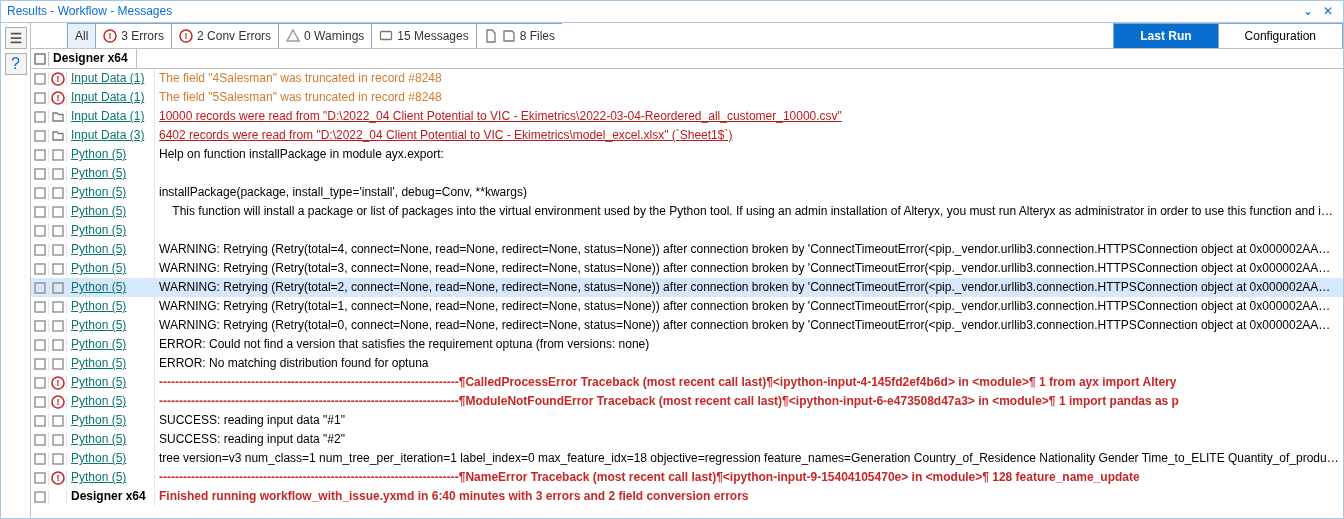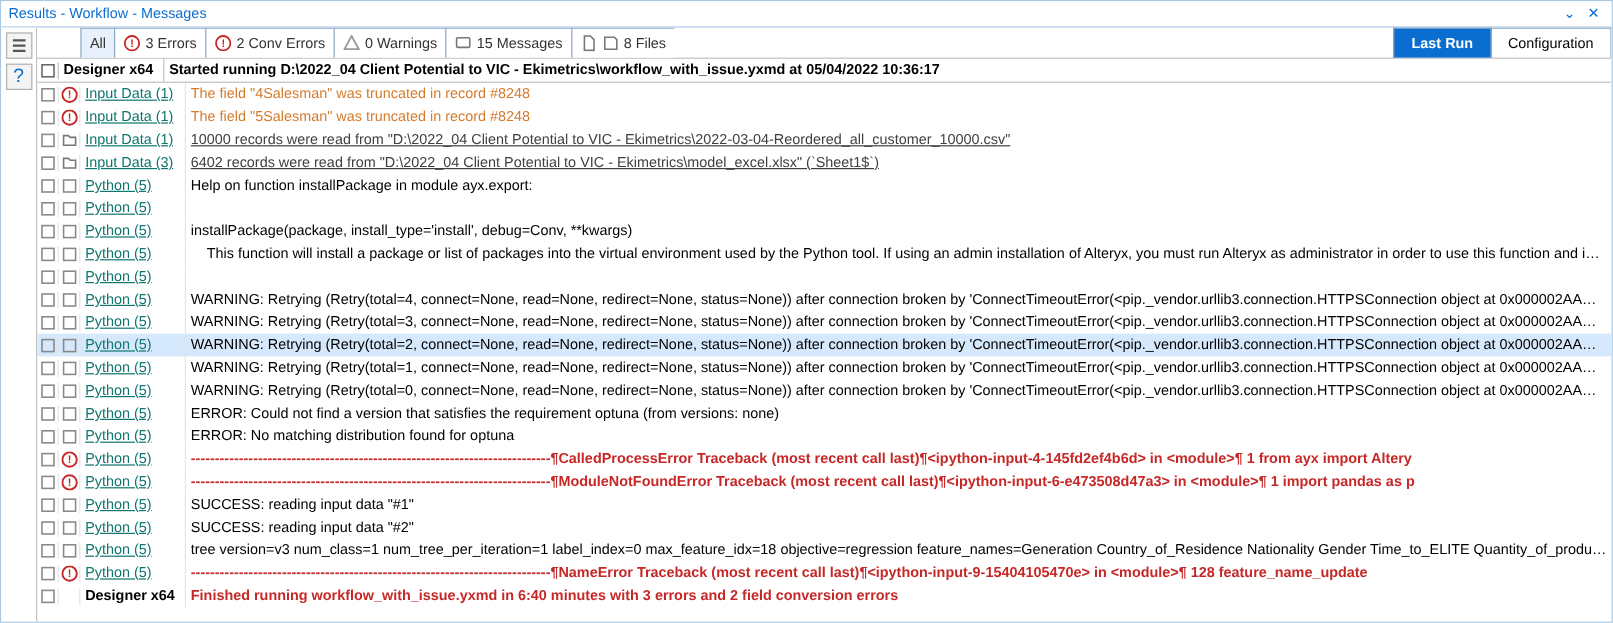--- a/index.html
+++ b/index.html
@@ -10,37 +10,37 @@
   .outer { display: flex; height: calc(100% - 22px); }
   .leftgutter { width: 30px; background: #fff; border-right: 1px solid #c0c0c0; display: flex; flex-direction: column; align-items: center; padding-top: 4px; gap: 4px; }
   .leftgutter .gbtn { width: 22px; height: 22px; border: 1px solid #b0b0b0; background: #f4f4f4; display: flex; align-items: center; justify-content: center; }
   .main { flex: 1; display: flex; flex-direction: column; overflow: hidden; }
   .filterbar { height: 26px; display: flex; align-items: stretch; border-bottom: 1px solid #c0c0c0; background: #fff; }
   .filterbar .tab { display: flex; align-items: center; gap: 4px; padding: 0 7px; border: 1px solid #8aa8c4; border-bottom: none; margin-right: 0; background: #fff; font-size: 12px; color: #333; cursor: pointer; border-right: none; }
   .filterbar .tab:last-of-type { border-right: 1px solid #8aa8c4; }
   .filterbar .tab.active { background: #e8f1fb; margin-left: 36px; }
   .filterbar .spacer { flex: 1; border-bottom: 1px solid transparent; }
   .filterbar .right { display: flex; align-items: stretch; }
-  .filterbar .rtab { display: flex; align-items: center; padding: 0 14px; border: 1px solid #8aa8c4; border-bottom: none; border-left: none; cursor: pointer; }
+  .filterbar .rtab { display: flex; align-items: center; padding: 0 26px; border: 1px solid #8aa8c4; border-bottom: none; border-left: none; cursor: pointer; }
   .filterbar .rtab.first { border-left: 1px solid #8aa8c4; }
   .filterbar .rtab.active { background: #0a6ed1; color: #fff; font-weight: 600; }
   .icn { width: 14px; height: 14px; display: inline-flex; align-items: center; justify-content: center; }
   .icn svg { width: 14px; height: 14px; display: block; }
   .grid { flex: 1; overflow: auto; }
   .row { display: flex; align-items: center; min-height: 19px; line-height: 19px; border-bottom: 0px solid transparent; white-space: nowrap; }
   .row.selected { background: #d6e8fb; }
   .cell-icon { width: 18px; display: flex; align-items: center; justify-content: center; border-right: 1px solid #e4e4e4; }
   .cell-icon2 { width: 18px; display: flex; align-items: center; justify-content: center; border-right: 1px solid #e4e4e4; }
   .cell-src { width: 88px; padding: 0 4px; border-right: 1px solid #e4e4e4; overflow: hidden; text-overflow: ellipsis; }
   .cell-msg { flex: 1; padding: 0 4px; overflow: hidden; text-overflow: ellipsis; }
   .hdr { background: #fff; font-weight: 700; color: #000; border-bottom: 1px solid #c0c0c0; }
   .hdr .cell-src, .hdr .cell-msg { border-right-color: #c0c0c0; }
   .hdr .cell-icon, .hdr .cell-icon2 { border-right-color: #c0c0c0; }
   .link { color: #0f766e; text-decoration: underline; cursor: pointer; }
-  .msg-link { color: #404040; text-decoration: underline; cursor: pointer; }
+  .msg-link { color: #b91c1c; text-decoration: underline; cursor: pointer; }
   .msg-orange { color: #d47b2c; }
   .msg-red { color: #c62828; font-weight: 600; }
   .msg-bold { font-weight: 700; }
   .src-bold { font-weight: 700; }
   .tabicon-red { color: #c62828; }
   .tabicon-orange { color: #d47b2c; }
   .tabicon-yel { color: #c0a000; }
   .tabicon-gray { color: #666; }
   .g-hamb svg { width: 16px; height: 16px; }
   .g-help { color: #0a6ed1; font-size: 16px; }
@@ -138,21 +138,20 @@
     <div class="grid">
       <div class="row hdr">
         <div class="cell-icon">
             <span class="icn">
               <svg viewBox="0 0 14 14">
                 <rect x="2" y="2" width="10" height="10" fill="none" stroke="#666" stroke-width="1.3"></rect>
               </svg>
             </span>
           </div>
         <div class="cell-src src-bold">Designer x64</div>
-        <div class="cell-msg msg-bold">Started running D:\2022_04 Client Potential to VIC - Ekimetrics\workflow_with_issue.yxmd at 05/04/2022 10:36:17</div>
       </div>
       <div id="rows">
           <div class="row">
             <div class="cell-icon">
               <span class="icn">
                 <svg viewBox="0 0 14 14">
                   <rect x="2" y="2" width="10" height="10" fill="none" stroke="#888" stroke-width="1.3"></rect>
                 </svg>
               </span>
             </div>

